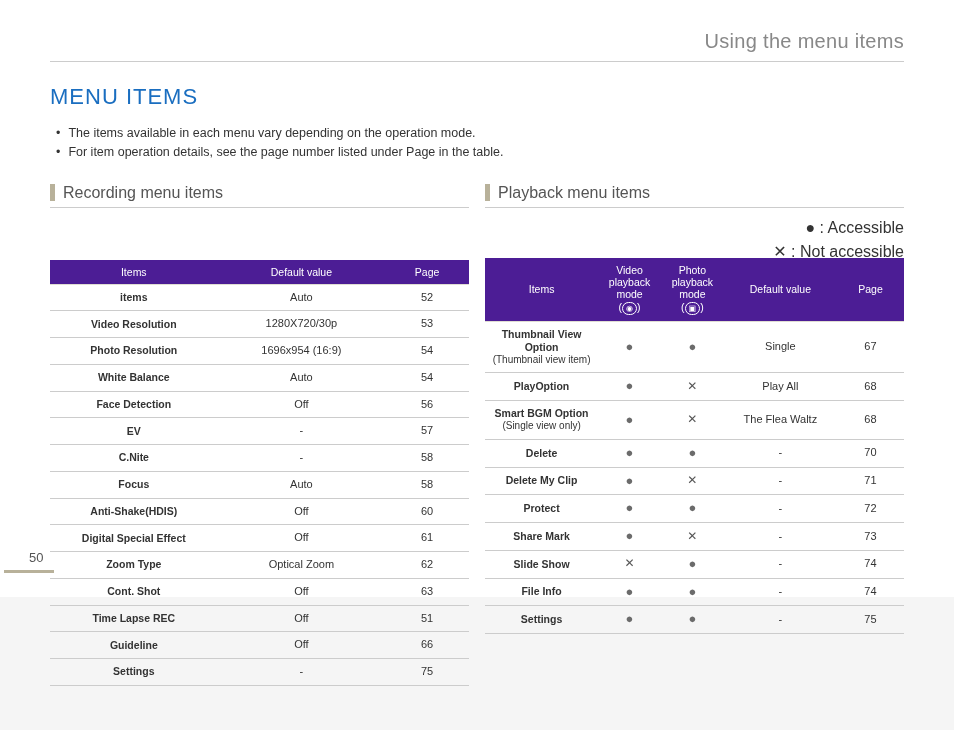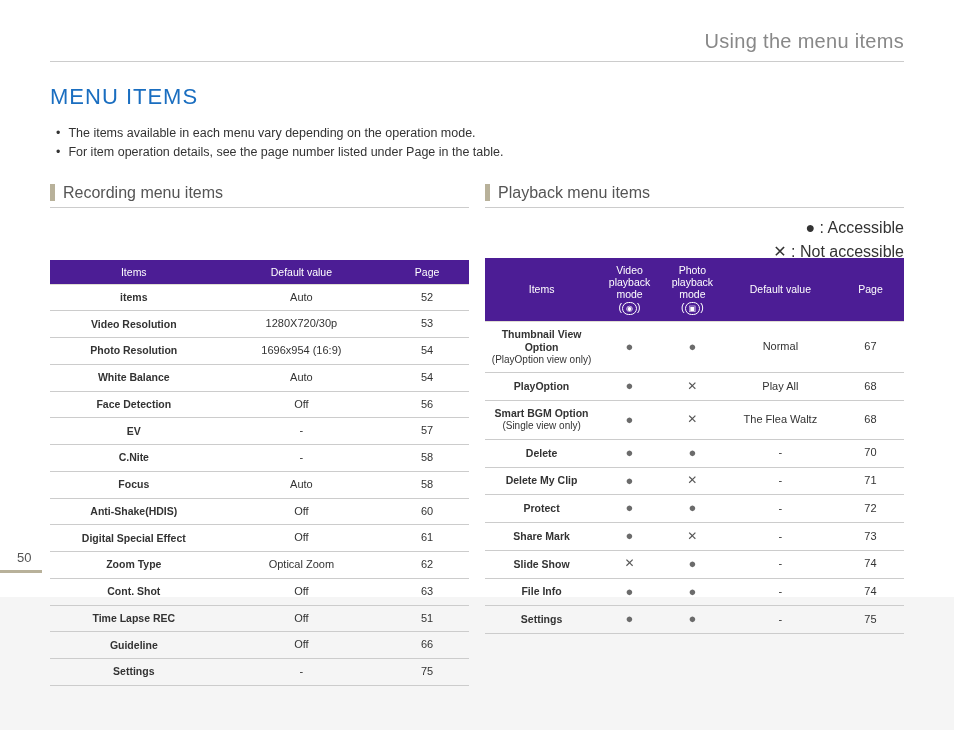--- a/index.html
+++ b/index.html
@@ -113,21 +113,21 @@
     display:inline-block;
     border:1px solid #fff;
     border-radius:7px;
     padding:0 3px;
     font-size:8px;
     line-height:11px;
     margin-top:2px;
   }
   .page-num {
     position: absolute;
-    left: 17px;
+    left: 29px;
     bottom: 32px;
     font-size: 13px;
     color: #555;
   }
   .page-num::after{
     content:"";
     position:absolute;
     left:-25px;
     top:20px;
     width:50px;
@@ -255,24 +255,24 @@
             </th>
             <th style="width:15%">
               <span>Photo playback mode</span><br>(<span class="icon-pill">▣</span>)
             </th>
             <th style="width:27%">Default value</th>
             <th style="width:16%">Page</th>
           </tr>
         </thead>
         <tbody id="pb-body">
             <tr>
-              <td class="item-cell">Thumbnail View Option<span class="note">(PlayOption view only)</span></td>
-              <td><span class="dot">●</span></td>
-              <td><span class="dot">●</span></td>
-              <td>Normal</td>
+              <td class="item-cell">Thumbnail View Option<span class="note">(Thumbnail view item)</span></td>
+              <td><span class="dot">●</span></td>
+              <td><span class="dot">●</span></td>
+              <td>Single</td>
               <td>67</td>
             </tr>
             <tr>
               <td class="item-cell">PlayOption</td>
               <td><span class="dot">●</span></td>
               <td><span class="x">✕</span></td>
               <td>Play All</td>
               <td>68</td>
             </tr>
             <tr>

